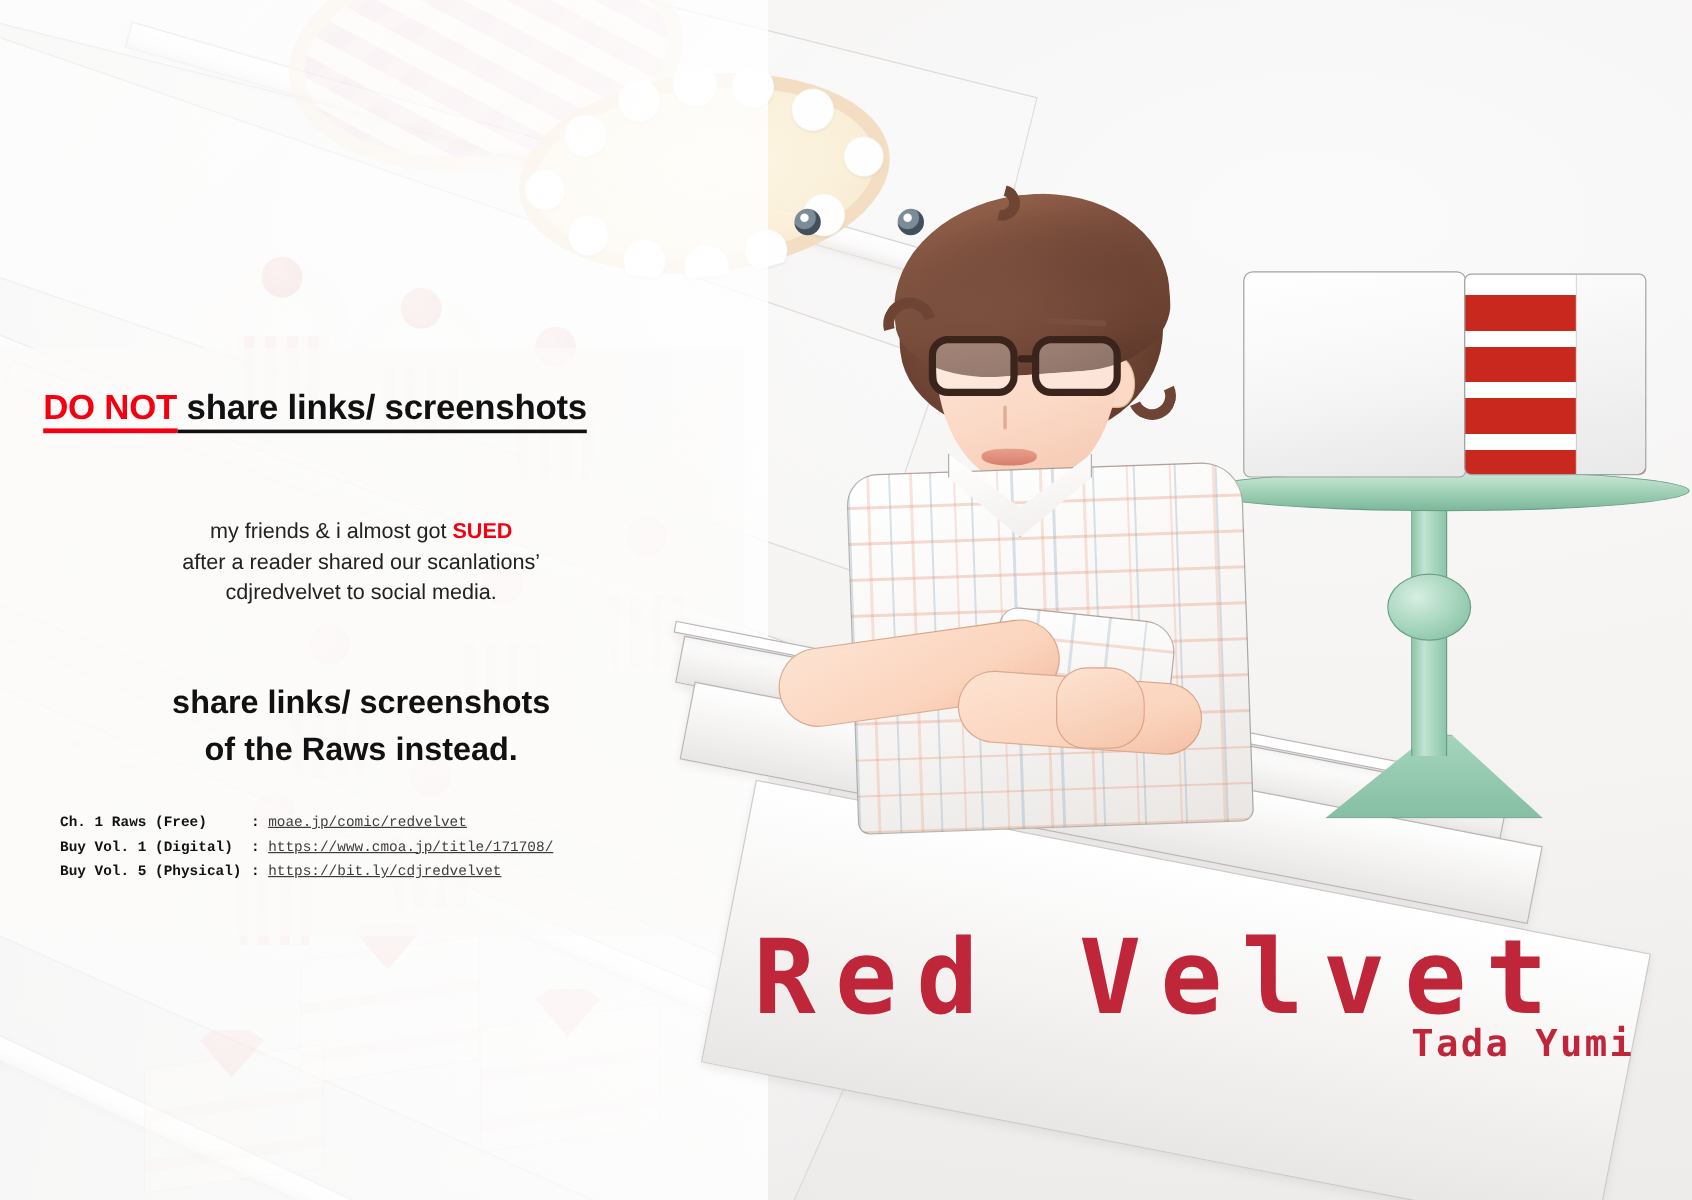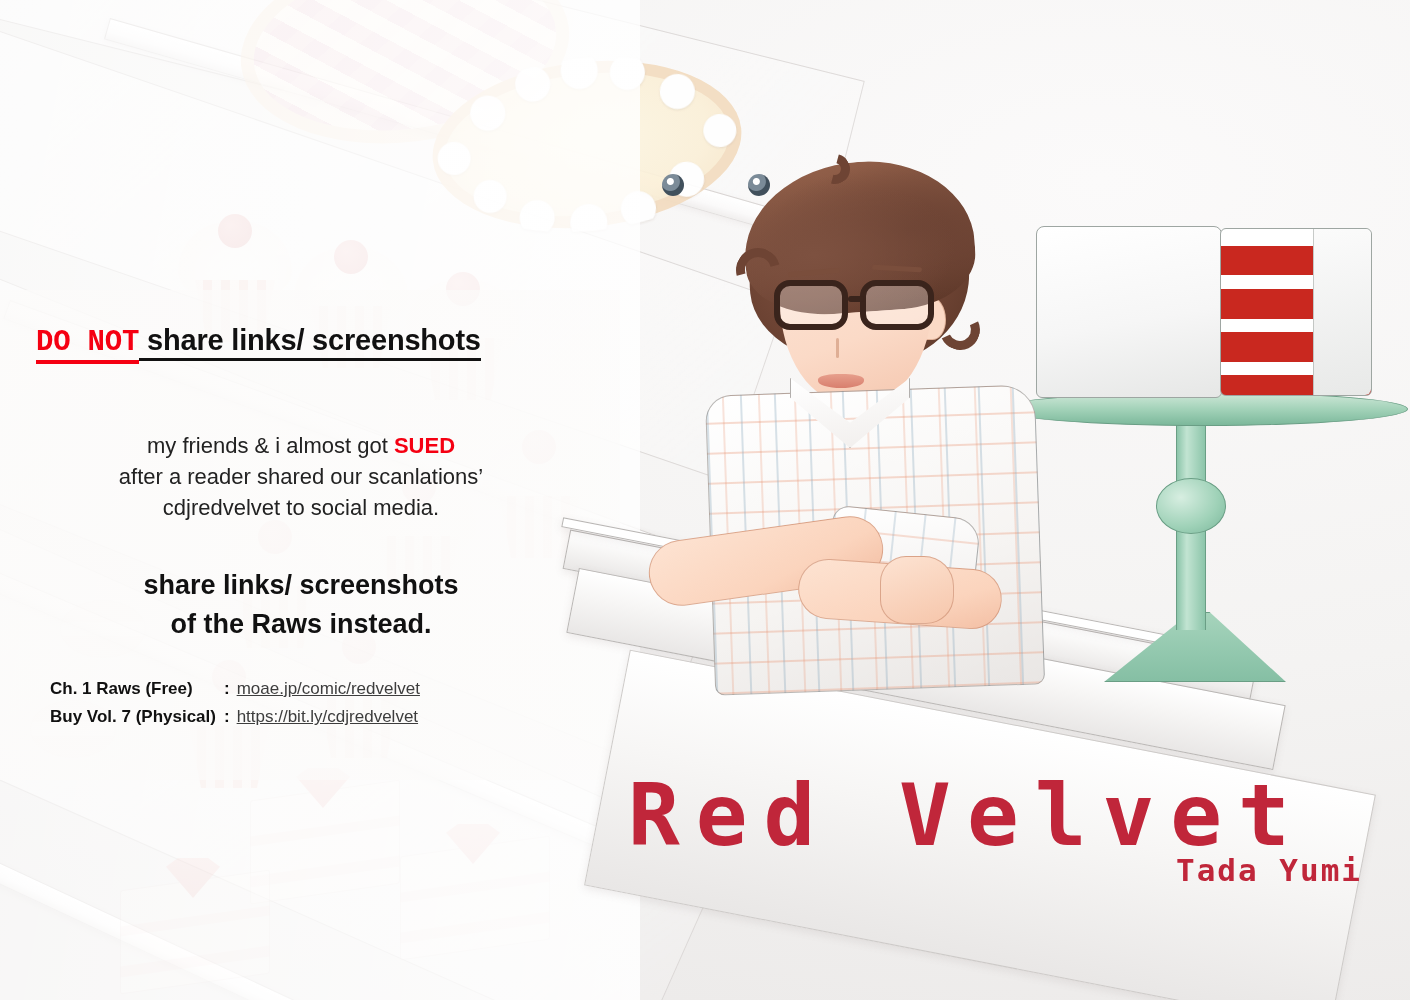--- a/index.html
+++ b/index.html
@@ -296,37 +296,37 @@
     border-left:1px solid rgba(150,155,152,.5);
     border-radius:0 6px 6px 0;
   }
 
   
   .notice{ position:absolute; left:36px; top:322px; width:530px; }
   .notice .l1, .notice .l2{
     font-size:29px; font-weight:700; color:#111; letter-spacing:-.2px;
     line-height:1.28; white-space:nowrap;
   }
-  .donot{ color:#f50012; border-bottom:4px solid #f50012; padding-bottom:1px;font-family:Liberation Mono, monospace; }
+  .donot{ color:#f50012; border-bottom:4px solid #f50012; padding-bottom:1px; }
   .ul-black{ border-bottom:3px solid #111; padding-bottom:2px; }
 
   .sued-block{
     position:absolute;left:36px;top:430px;width:530px;
-    text-align:center;font-size:22px;color:#222;line-height:1.42;font-weight:400;
+    text-align:center;font-size:18px;color:#222;line-height:1.42;font-weight:400;
   }
   .sued{ color:#f50012;font-weight:700; }
 
   .raws-block{
     position:absolute;left:36px;top:566px;width:530px;
     text-align:center;font-size:27px;font-weight:700;color:#111;line-height:1.45;
   }
 
   .links{
     position:absolute;left:50px;top:676px;
-    font-size:17px;font-weight:700;color:#111;line-height:1.55;
+    font-size:12px;font-weight:700;color:#111;line-height:1.55;font-family:Liberation Mono, monospace;
   }
   .links table{ border-collapse:collapse; }
   .links td{ padding:0 0 2px 0; white-space:nowrap; vertical-align:baseline; }
   .links td.lbl{ padding-right:8px; }
   .links td.colon{ padding-right:7px; }
   .links a{ color:#3d3d3d;font-weight:400;text-decoration:underline; }
 
   .title{
     position:absolute;left:628px;top:772px;
     font-family:"DejaVu Sans Mono", monospace;
@@ -489,21 +489,26 @@
 
   <div class="links">
     <table>
       <tbody>
           <tr>
         <td class="lbl">Ch. 1 Raws (Free)</td>
         <td class="colon">:</td>
         <td><a href="#">moae.jp/comic/redvelvet</a></td>
       </tr>
       <tr>
-        <td class="lbl">Buy Vol. 7 (Physical)</td>
+        <td class="lbl">Buy Vol. 1 (Digital)</td>
+        <td class="colon">:</td>
+        <td><a href="#">https://www.cmoa.jp/title/171708/</a></td>
+      </tr>
+      <tr>
+        <td class="lbl">Buy Vol. 5 (Physical)</td>
         <td class="colon">:</td>
         <td><a href="#">https://bit.ly/cdjredvelvet</a></td>
       </tr>
     </tbody>
       </table>
   </div>
 
   <div class="title">Red Velvet</div>
   <div class="author">Tada Yumi</div>
 

